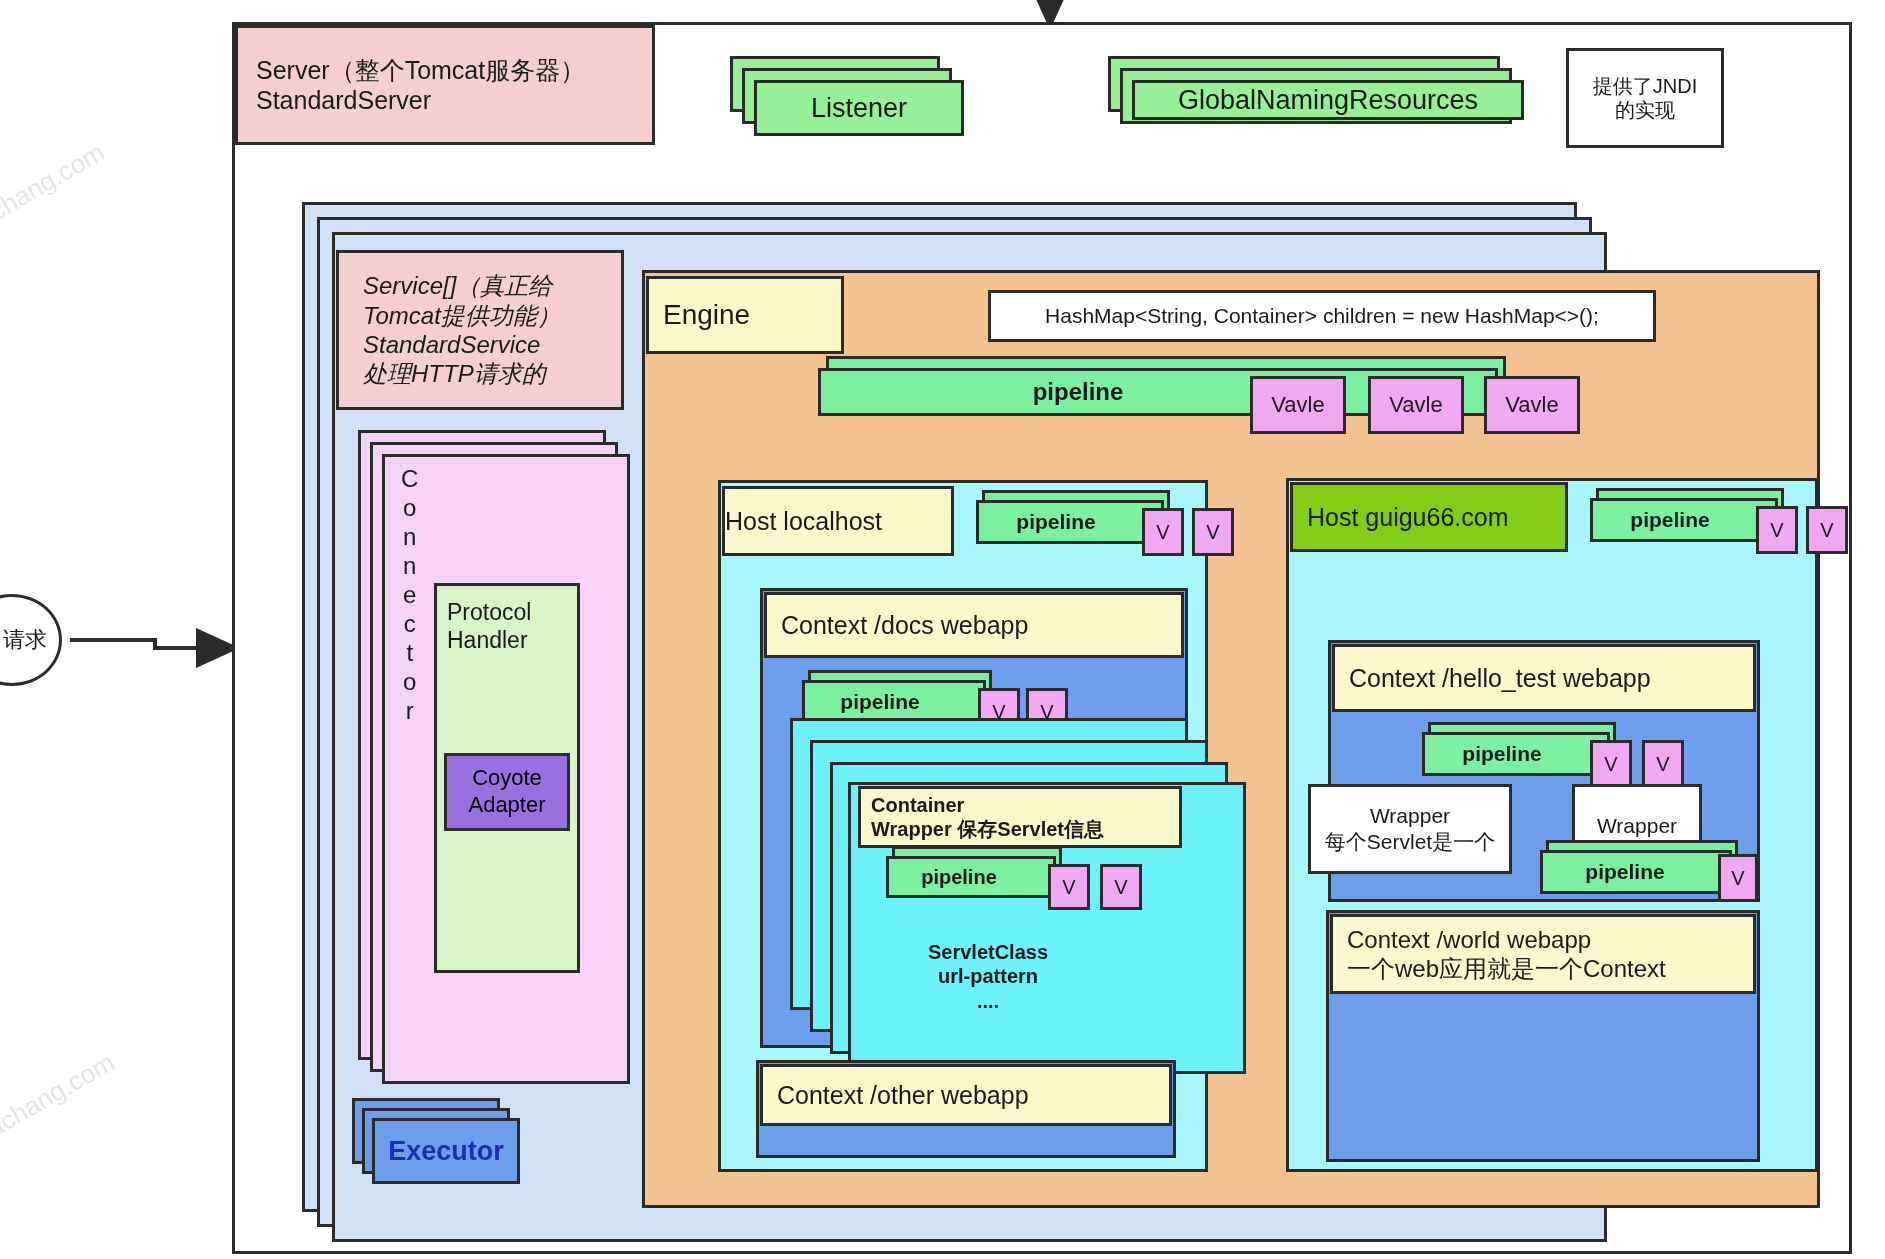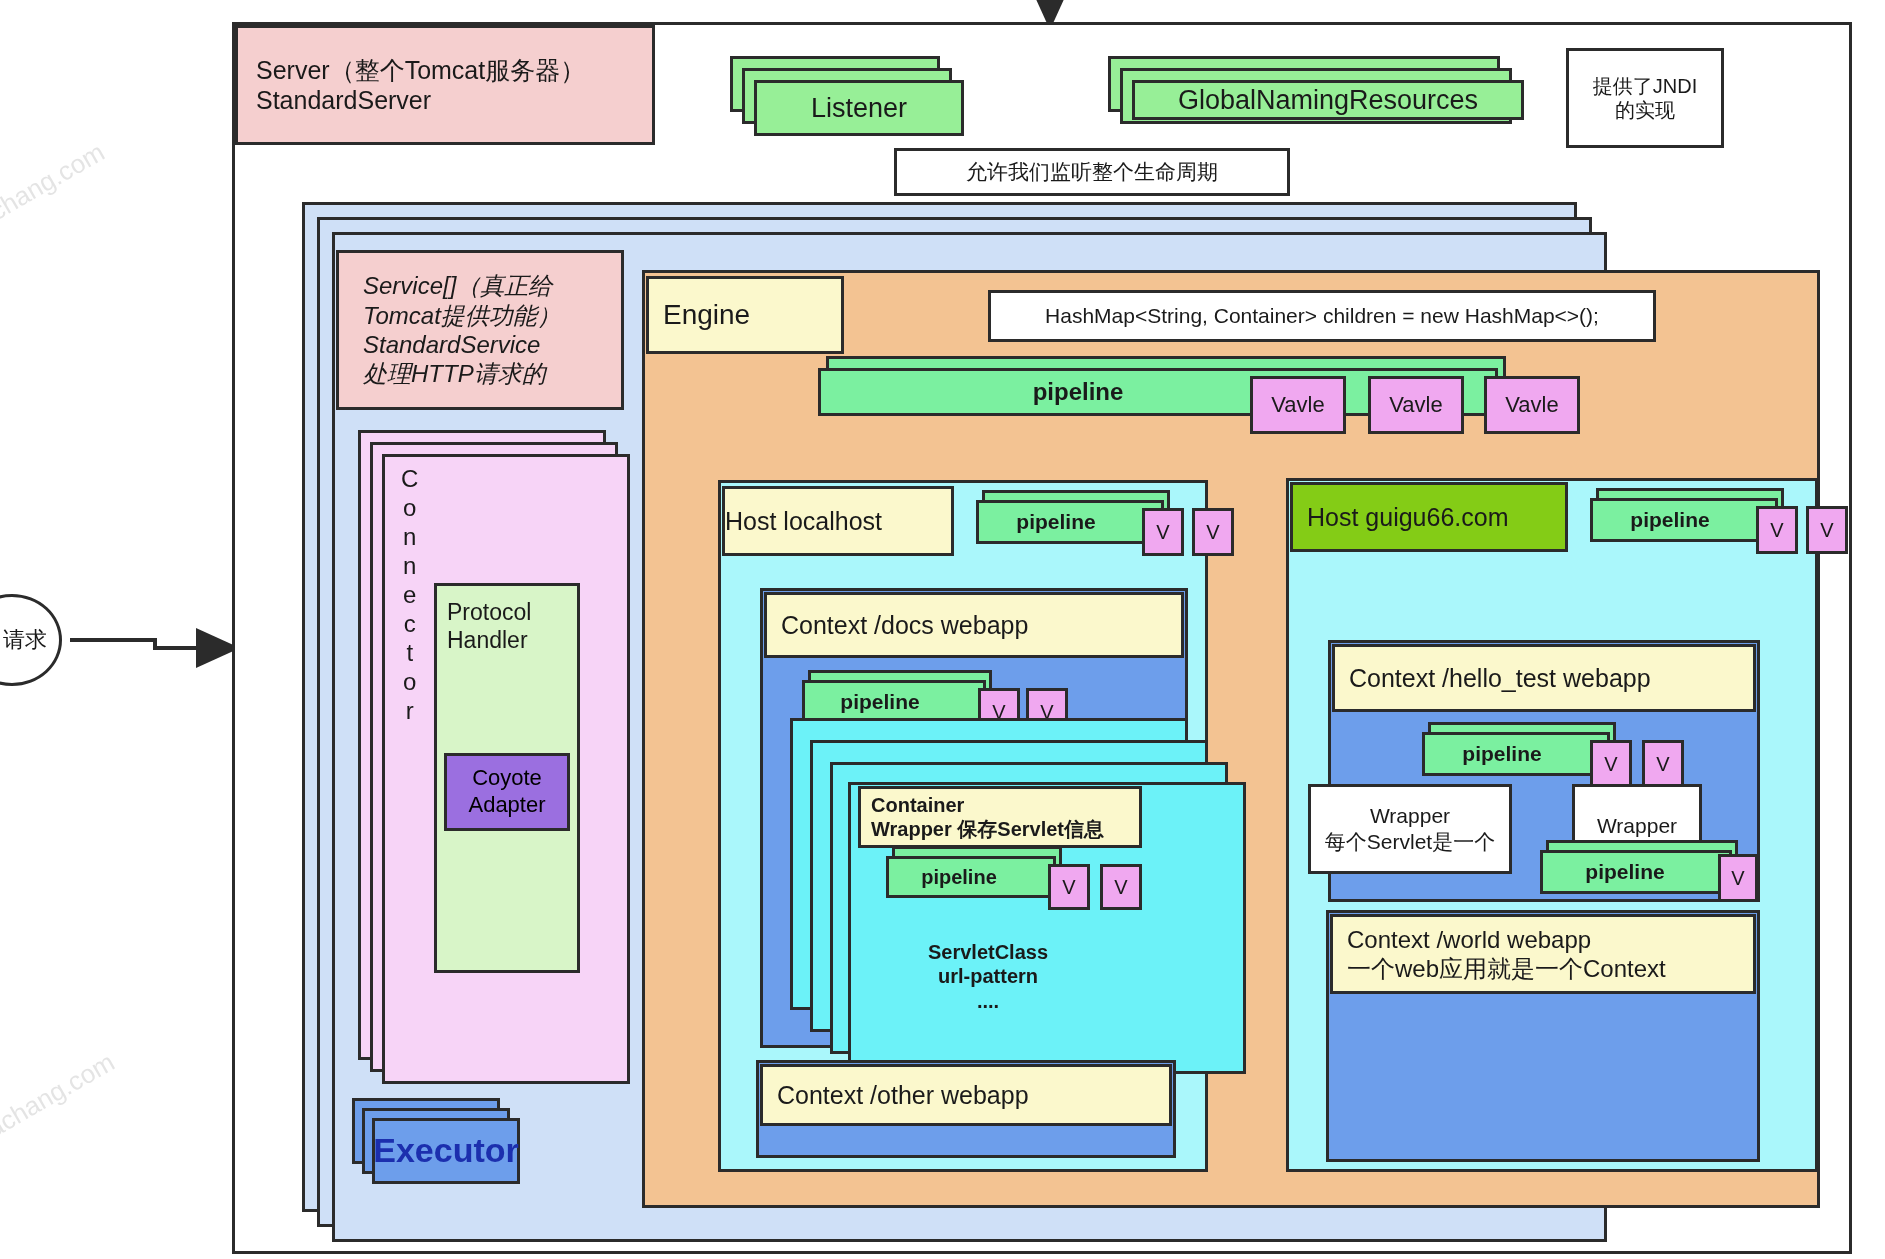--- a/index.html
+++ b/index.html
@@ -61,23 +61,20 @@
   <div class="bx" style="left:1120px;top:68px;width:392px;height:56px;background:#97ef97;"></div>
   <div class="bx ctr" style="left:1132px;top:80px;width:392px;height:40px;background:#97ef97;">
     <span class="txt" style="font-size:27px;">GlobalNamingResources</span>
   </div>
 
   <div class="bx ctr" style="left:1566px;top:48px;width:158px;height:100px;background:#ffffff;">
     <span class="txt" style="font-size:20px;">提供了JNDI
 的实现</span>
   </div>
 
-  <div class="bx ctr" style="left:894px;top:148px;width:396px;height:48px;background:#ffffff;">
-    <span class="txt" style="font-size:21px;">允许我们监听整个生命周期</span>
-  </div>
 
   <div class="bx" style="left:302px;top:202px;width:1275px;height:1010px;background:#cfe0f7;"></div>
   <div class="bx" style="left:317px;top:217px;width:1275px;height:1010px;background:#cfe0f7;"></div>
   <div class="bx" style="left:332px;top:232px;width:1275px;height:1010px;background:#cfe0f7;"></div>
 
   <div class="bx lt" style="left:336px;top:250px;width:288px;height:160px;background:#f5cfcf;">
     <span class="txt" style="font-size:24px;padding-left:24px;font-style:italic;">Service[]（真正给
 Tomcat提供功能）
 StandardService
 处理HTTP请求的</span>
@@ -95,21 +92,21 @@
   </div>
 
   <div class="bx ctr" style="left:444px;top:753px;width:126px;height:78px;background:#9b6fe0;">
     <span class="txt" style="font-size:22px;color:#000000;">Coyote
 Adapter</span>
   </div>
 
   <div class="bx" style="left:352px;top:1098px;width:148px;height:66px;background:#6d9eeb;"></div>
   <div class="bx" style="left:362px;top:1108px;width:148px;height:66px;background:#6d9eeb;"></div>
   <div class="bx ctr" style="left:372px;top:1118px;width:148px;height:66px;background:#6d9eeb;">
-    <span class="txt bold" style="font-size:34px;color:#1c2fae;">Executor</span>
+    <span class="txt bold" style="font-size:27px;color:#1c2fae;">Executor</span>
   </div>
 
   <div class="bx" style="left:642px;top:270px;width:1178px;height:938px;background:#f3c392;"></div>
 
   <div class="bx lt" style="left:646px;top:276px;width:198px;height:78px;background:#fbf8cc;">
     <span class="txt" style="font-size:28px;padding-left:14px;">Engine</span>
   </div>
 
   <div class="bx ctr" style="left:988px;top:290px;width:668px;height:52px;background:#ffffff;">
     <span class="txt" style="font-size:21px;">HashMap&lt;String, Container&gt; children = new HashMap&lt;&gt;();</span>
@@ -160,21 +157,21 @@
   </div>
   <div class="bx ctr" style="left:1026px;top:688px;width:42px;height:48px;background:#f0a8f0;">
     <span class="txt" style="font-size:20px;">V</span>
   </div>
 
   <div class="bx" style="left:790px;top:718px;width:398px;height:292px;background:#6cf2f8;"></div>
   <div class="bx" style="left:810px;top:740px;width:398px;height:292px;background:#6cf2f8;"></div>
   <div class="bx" style="left:830px;top:762px;width:398px;height:292px;background:#6cf2f8;"></div>
   <div class="bx" style="left:848px;top:782px;width:398px;height:292px;background:#6cf2f8;"></div>
 
-  <div class="bx lt" style="left:858px;top:786px;width:284px;height:62px;background:#fbf8cc;">
+  <div class="bx lt" style="left:858px;top:786px;width:324px;height:62px;background:#fbf8cc;">
     <span class="txt bold" style="font-size:20px;padding-left:10px;">Container
 Wrapper  保存Servlet信息</span>
   </div>
 
   <div class="bx" style="left:892px;top:846px;width:170px;height:38px;background:#7bf0a0;"></div>
   <div class="bx ctr" style="left:886px;top:856px;width:170px;height:42px;background:#7bf0a0;">
     <span class="txt bold" style="font-size:20px;padding-right:24px;">pipeline</span>
   </div>
   <div class="bx ctr" style="left:1048px;top:864px;width:42px;height:46px;background:#f0a8f0;">
     <span class="txt" style="font-size:20px;">V</span>

